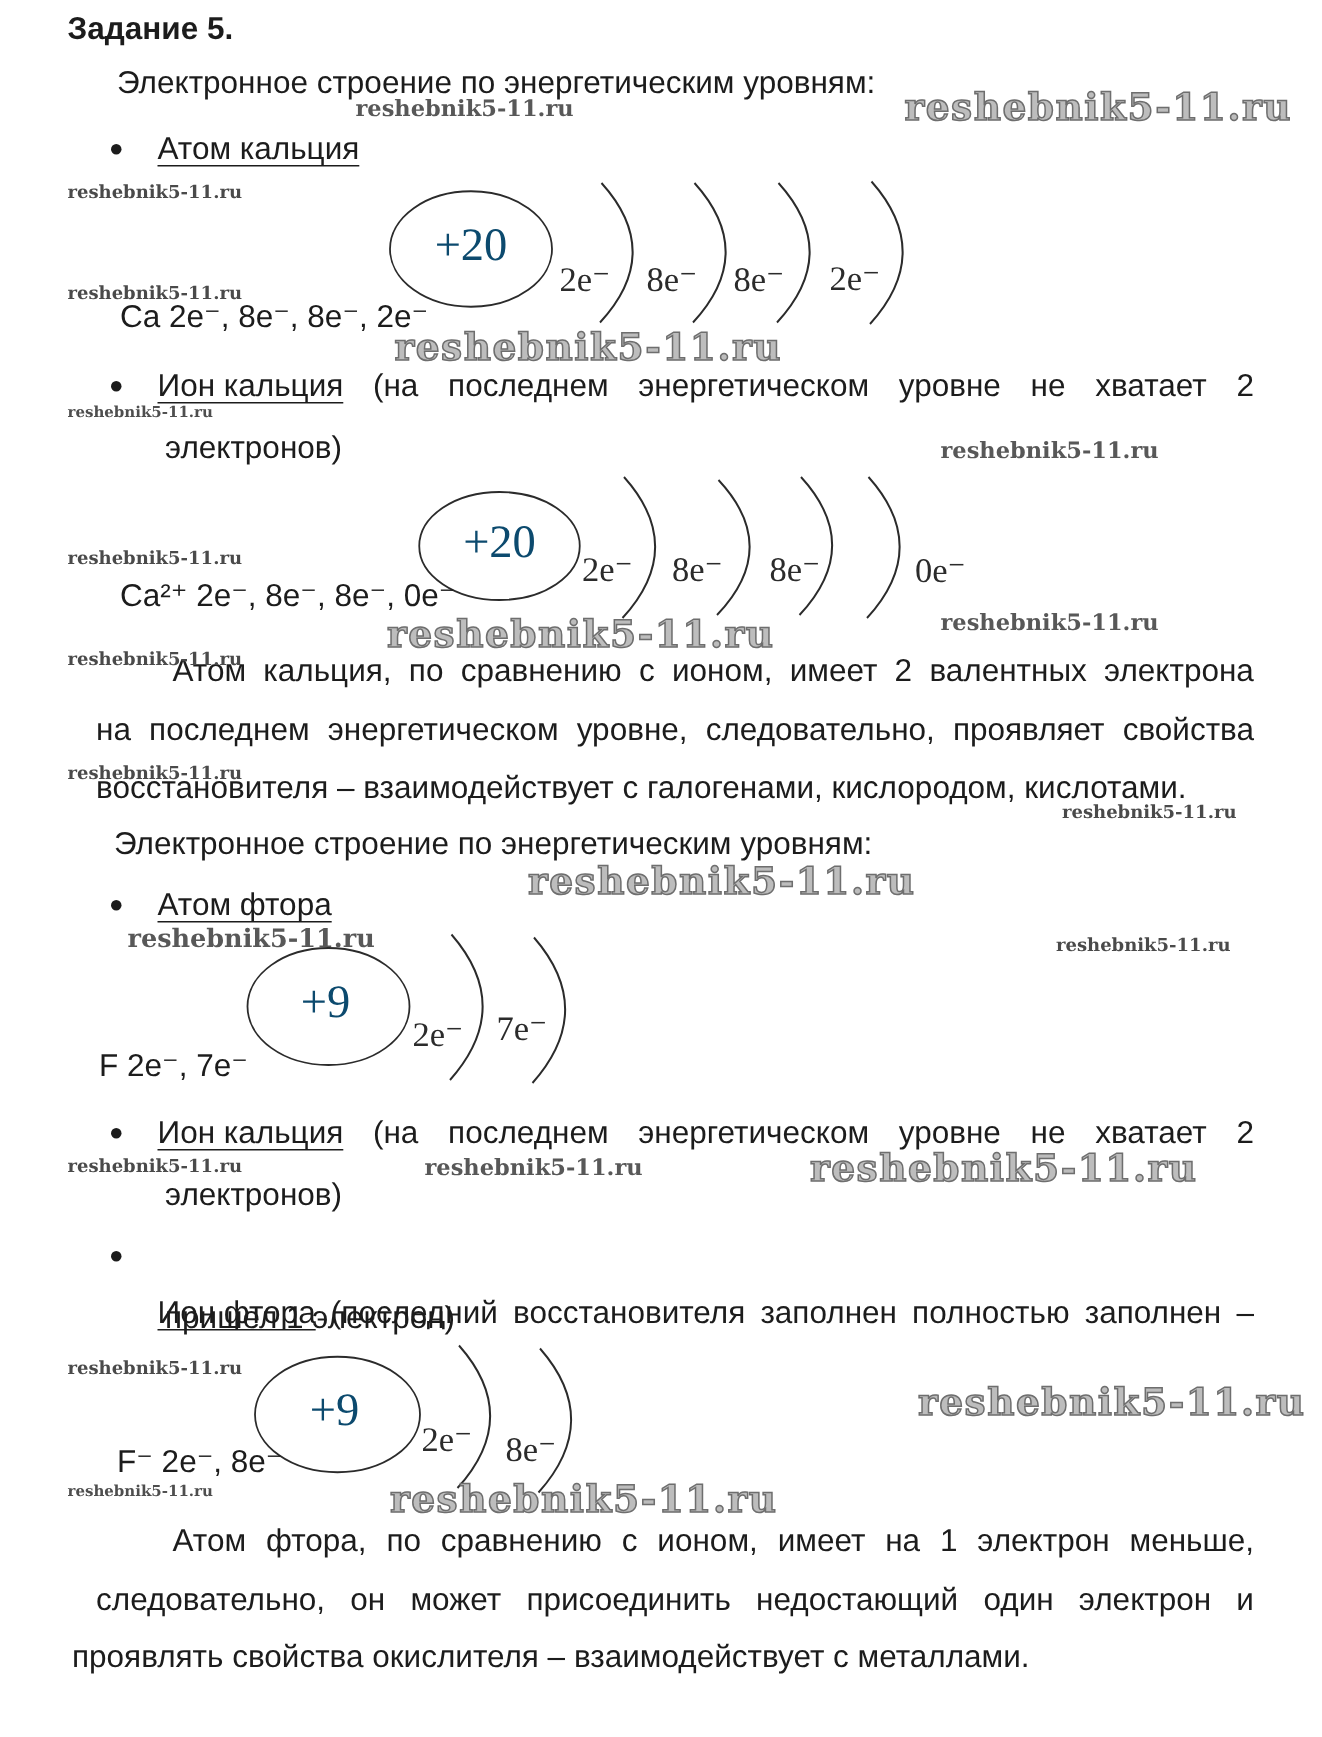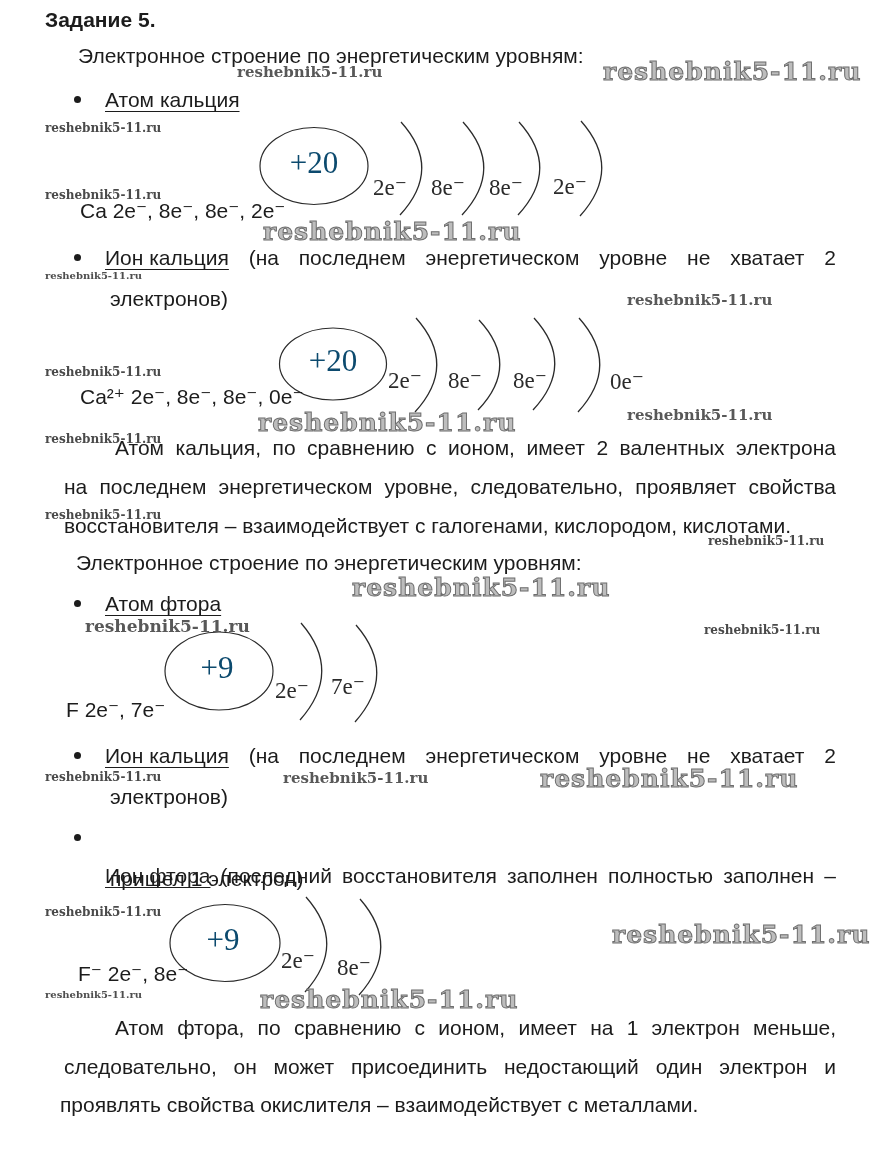--- a/index.html
+++ b/index.html
@@ -129,21 +129,21 @@
       <div class="jline" style="left: 64px; top: 1055px; position: absolute; width: 772px;">
         <span>следовательно,</span>
         <span>он</span>
         <span>может</span>
         <span>присоединить</span>
         <span>недостающий</span>
         <span>один</span>
         <span>электрон</span>
         <span>и</span>
       </div>
-      <div class="abs body" style="left: 60px; top: 1093px; position: absolute;">проявлять свойства окислителя – взаимодействует с металлами.</div>
+      <div class="abs body" style="left: 48px; top: 1093px; position: absolute;">проявлять свойства окислителя – взаимодействует с металлами.</div>
       <div class="nucleus" style="left: 314px; top: 163px; position: absolute;">+20</div>
       <div class="shell" style="left: 373px; top: 174px; position: absolute;">2e⁻</div>
       <div class="shell" style="left: 431px; top: 174px; position: absolute;">8e⁻</div>
       <div class="shell" style="left: 489px; top: 174px; position: absolute;">8e⁻</div>
       <div class="shell" style="left: 553px; top: 173px; position: absolute;">2e⁻</div>
       <div class="formula" style="left: 80px; top: 199px; position: absolute;">Ca 2e⁻, 8e⁻, 8e⁻, 2e⁻</div>
       <div class="nucleus" style="left: 333px; top: 361px; position: absolute;">+20</div>
       <div class="shell" style="left: 388px; top: 367px; position: absolute;">2e⁻</div>
       <div class="shell" style="left: 448px; top: 367px; position: absolute;">8e⁻</div>
       <div class="shell" style="left: 513px; top: 367px; position: absolute;">8e⁻</div>

